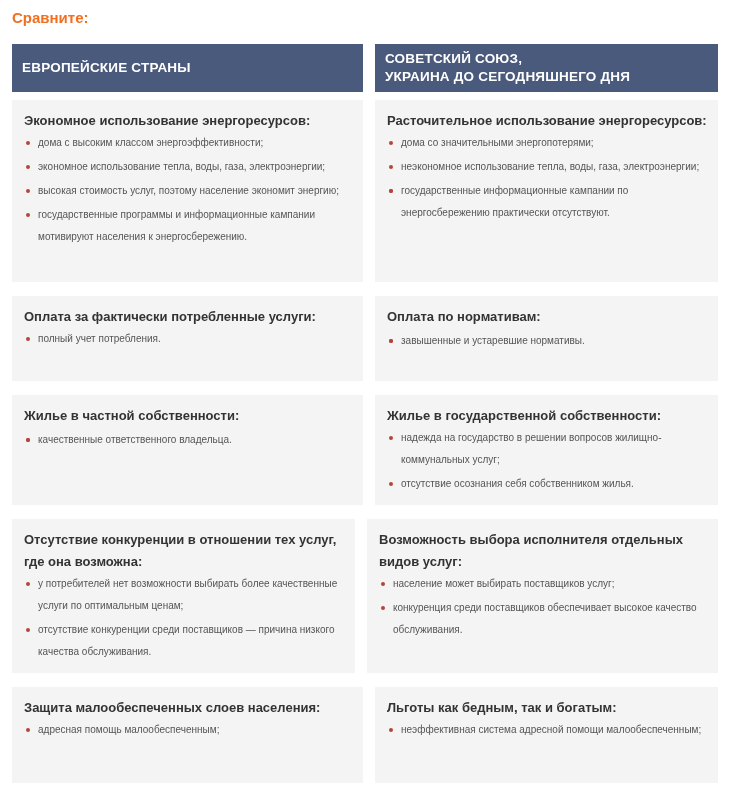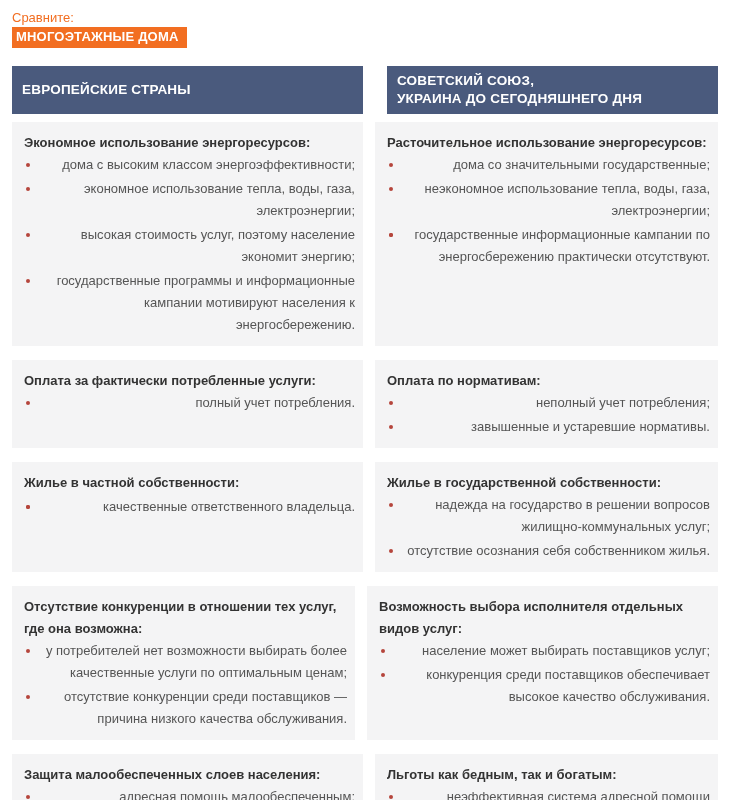--- a/index.html
+++ b/index.html
@@ -5,31 +5,31 @@
   html, body { margin: 0; padding: 0; background: #ffffff; }
   body {
     width: 730px; height: 800px; overflow: hidden;
     font-family: "Liberation Sans", "DejaVu Sans", sans-serif;
     -webkit-font-smoothing: antialiased;
   }
   .page { padding: 8px 12px 0 12px; }
 
   
   .compare-label {
-    color: #F26E21; font-weight: normal; font-size: 13px; line-height: 16px;
+    color: #F26E21; font-weight: bold; font-size: 15px; line-height: 16px;
     margin: 2px 0 1px 0;
   }
   .badge {
     display: inline-block; background: #F26E21; color: #ffffff;
     font-weight: bold; font-size: 13px; line-height: 18px;
     padding: 1px 8px 2px 4px; letter-spacing: 0.2px;
   }
 
   
-  .table-header { display: flex; gap: 24px; margin-top: 18px; }
+  .table-header { display: flex; gap: 12px; margin-top: 18px; }
   .header-cell {
     background: #4A5A7D; color: #ffffff; font-weight: bold;
     font-size: 13.5px; line-height: 18px;
     min-height: 48px; box-sizing: border-box;
     display: flex; flex-direction: column; justify-content: center;
     padding: 5px 8px 5px 10px; letter-spacing: 0.2px;
   }
   .header-cell.left { width: 351px; flex: 0 0 351px; }
   .header-cell.right { flex: 1; }
 
@@ -48,35 +48,34 @@
   .row-4 .cell { min-height: 140px; }
   .row-5 .cell { min-height: 96px; }
 
   .cell-title {
     margin: 0; color: #333333; font-size: 13px; font-weight: bold;
     line-height: 22px;
   }
   ul.bullets { list-style: none; margin: 0; padding: 0; }
   ul.bullets li {
     position: relative; padding-left: 14px; color: #555555;
-    font-size: 13px; line-height: 22px; margin: 0 0 2px 0; text-align: right;
+    font-size: 10px; line-height: 22px; margin: 0 0 2px 0;
   }
   .dot {
     position: absolute; left: 2px; top: 9px;
     width: 4px; height: 4px; border-radius: 50%;
     background: #B5453C;
   }
 </style>
 </head>
 <body>
 
 <div class="page">
 
   <div class="compare-label">Сравните:</div>
-  <div class="badge">МНОГОЭТАЖНЫЕ ДОМА</div>
 
   <div class="table-header">
     <div class="header-cell left">
       <div>ЕВРОПЕЙСКИЕ СТРАНЫ</div>
     </div>
     <div class="header-cell right">
       <div>СОВЕТСКИЙ СОЮЗ,</div>
       <div>УКРАИНА ДО СЕГОДНЯШНЕГО ДНЯ</div>
     </div>
   </div>
@@ -89,39 +88,39 @@
         <ul class="bullets">
           <li><span class="dot"></span><span>дома с высоким классом энергоэффективности;</span></li>
           <li><span class="dot"></span><span>экономное использование тепла, воды, газа, электроэнергии;</span></li>
           <li><span class="dot"></span><span>высокая стоимость услуг, поэтому население экономит энергию;</span></li>
           <li><span class="dot"></span><span>государственные программы и информационные кампании мотивируют населения к энергосбережению.</span></li>
         </ul>
       </section>
       <section class="cell right">
         <h3 class="cell-title">Расточительное использование энергоресурсов:</h3>
         <ul class="bullets">
-          <li><span class="dot"></span><span>дома со значительными государственные;</span></li>
+          <li><span class="dot"></span><span>дома со значительными энергопотерями;</span></li>
           <li><span class="dot"></span><span>неэкономное использование тепла, воды, газа, электроэнергии;</span></li>
           <li><span class="dot"></span></li>
           <li><span class="dot"></span><span>государственные информационные кампании по энергосбережению практически отсутствуют.</span></li>
         </ul>
       </section>
     </div>
 
     <div class="row row-2">
       <section class="cell left">
         <h3 class="cell-title">Оплата за фактически потребленные услуги:</h3>
         <ul class="bullets">
           <li><span class="dot"></span><span>полный учет потребления.</span></li>
         </ul>
       </section>
       <section class="cell right">
         <h3 class="cell-title">Оплата по нормативам:</h3>
         <ul class="bullets">
-          <li><span class="dot"></span><span>неполный учет потребления;</span></li>
+          <li><span class="dot"></span></li>
           <li><span class="dot"></span><span>завышенные и устаревшие нормативы.</span></li>
         </ul>
       </section>
     </div>
 
     <div class="row row-3">
       <section class="cell left">
         <h3 class="cell-title">Жилье в частной собственности:</h3>
         <ul class="bullets">
           <li><span class="dot"></span></li>

